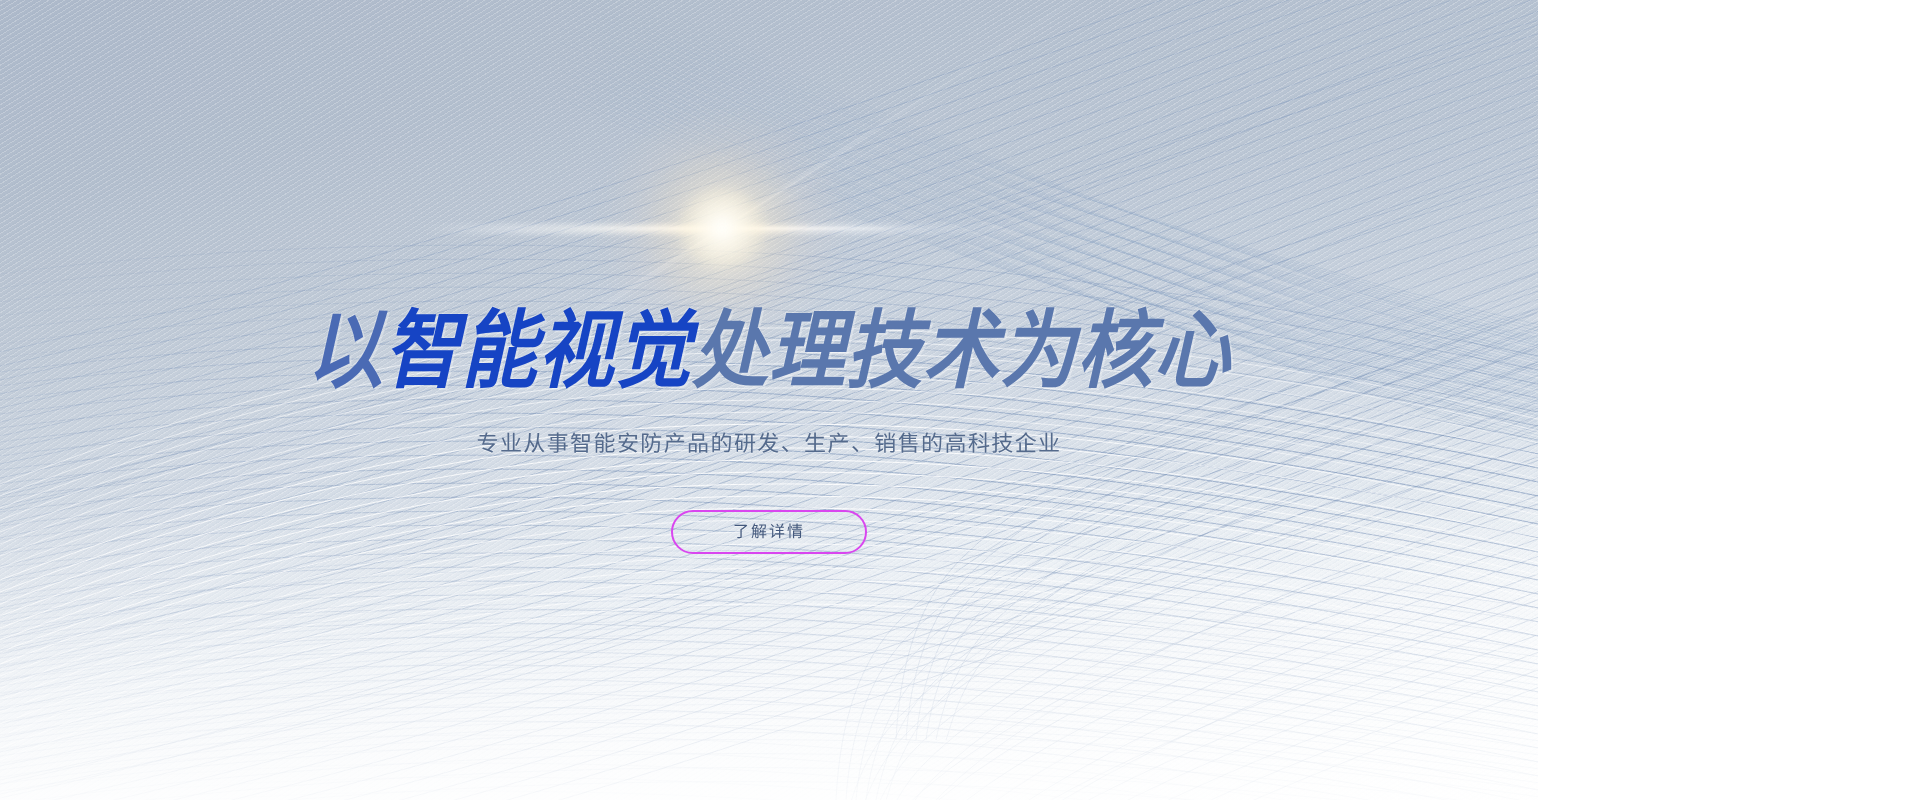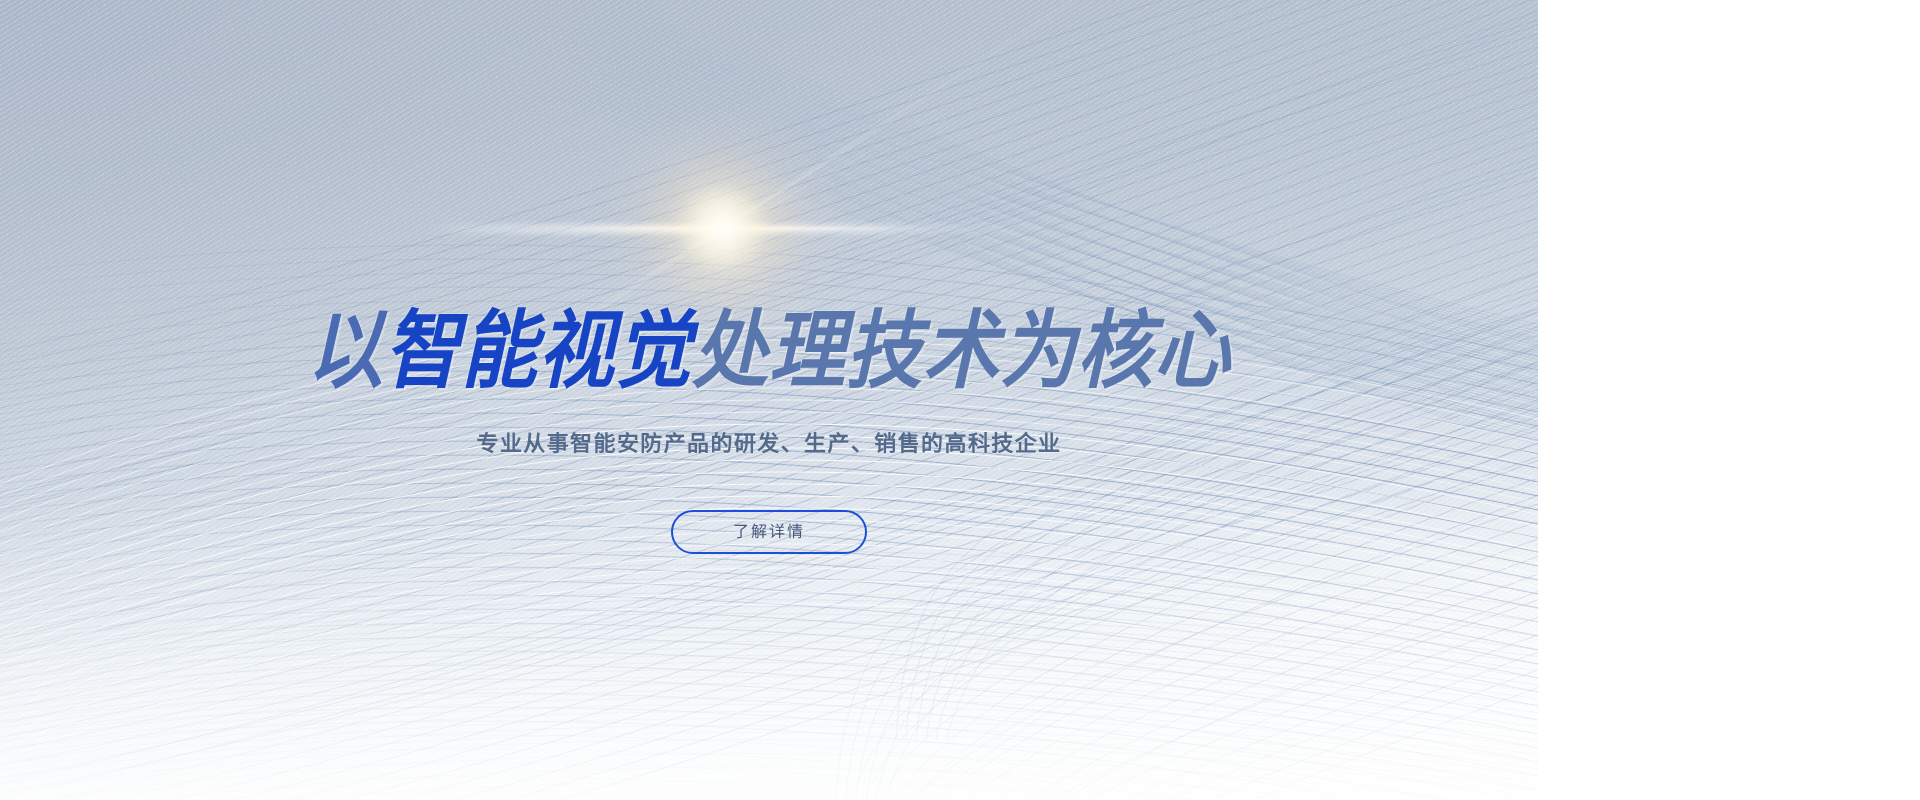--- a/index.html
+++ b/index.html
@@ -223,36 +223,36 @@
 
   .subtitle {
     position: absolute;
     left: 0; right: 0;
     top: 407px;
     text-align: center;
     font-size: 22px;
     line-height: 1.4;
     letter-spacing: 1.4px;
     color: #546a8c;
-    font-weight: 700;
+    font-weight: 400;
     white-space: nowrap;
     text-shadow: 0 1px 0 rgba(255,255,255,0.45);
   }
 
   .cta-wrap {
     position: absolute;
     left: 0; right: 0;
     top: 510px;
     display: flex;
     justify-content: center;
   }
   .cta-button {
     width: 196px;
     height: 44px;
-    border: 2px solid #1d4ed8;
+    border: 2px solid #d946ef;
     border-radius: 24px;
     background: transparent;
     color: #43587c;
     font-family: inherit;
     font-size: 16px;
     letter-spacing: 2px;
     line-height: 40px;
     text-align: center;
     cursor: pointer;
     padding: 0;

